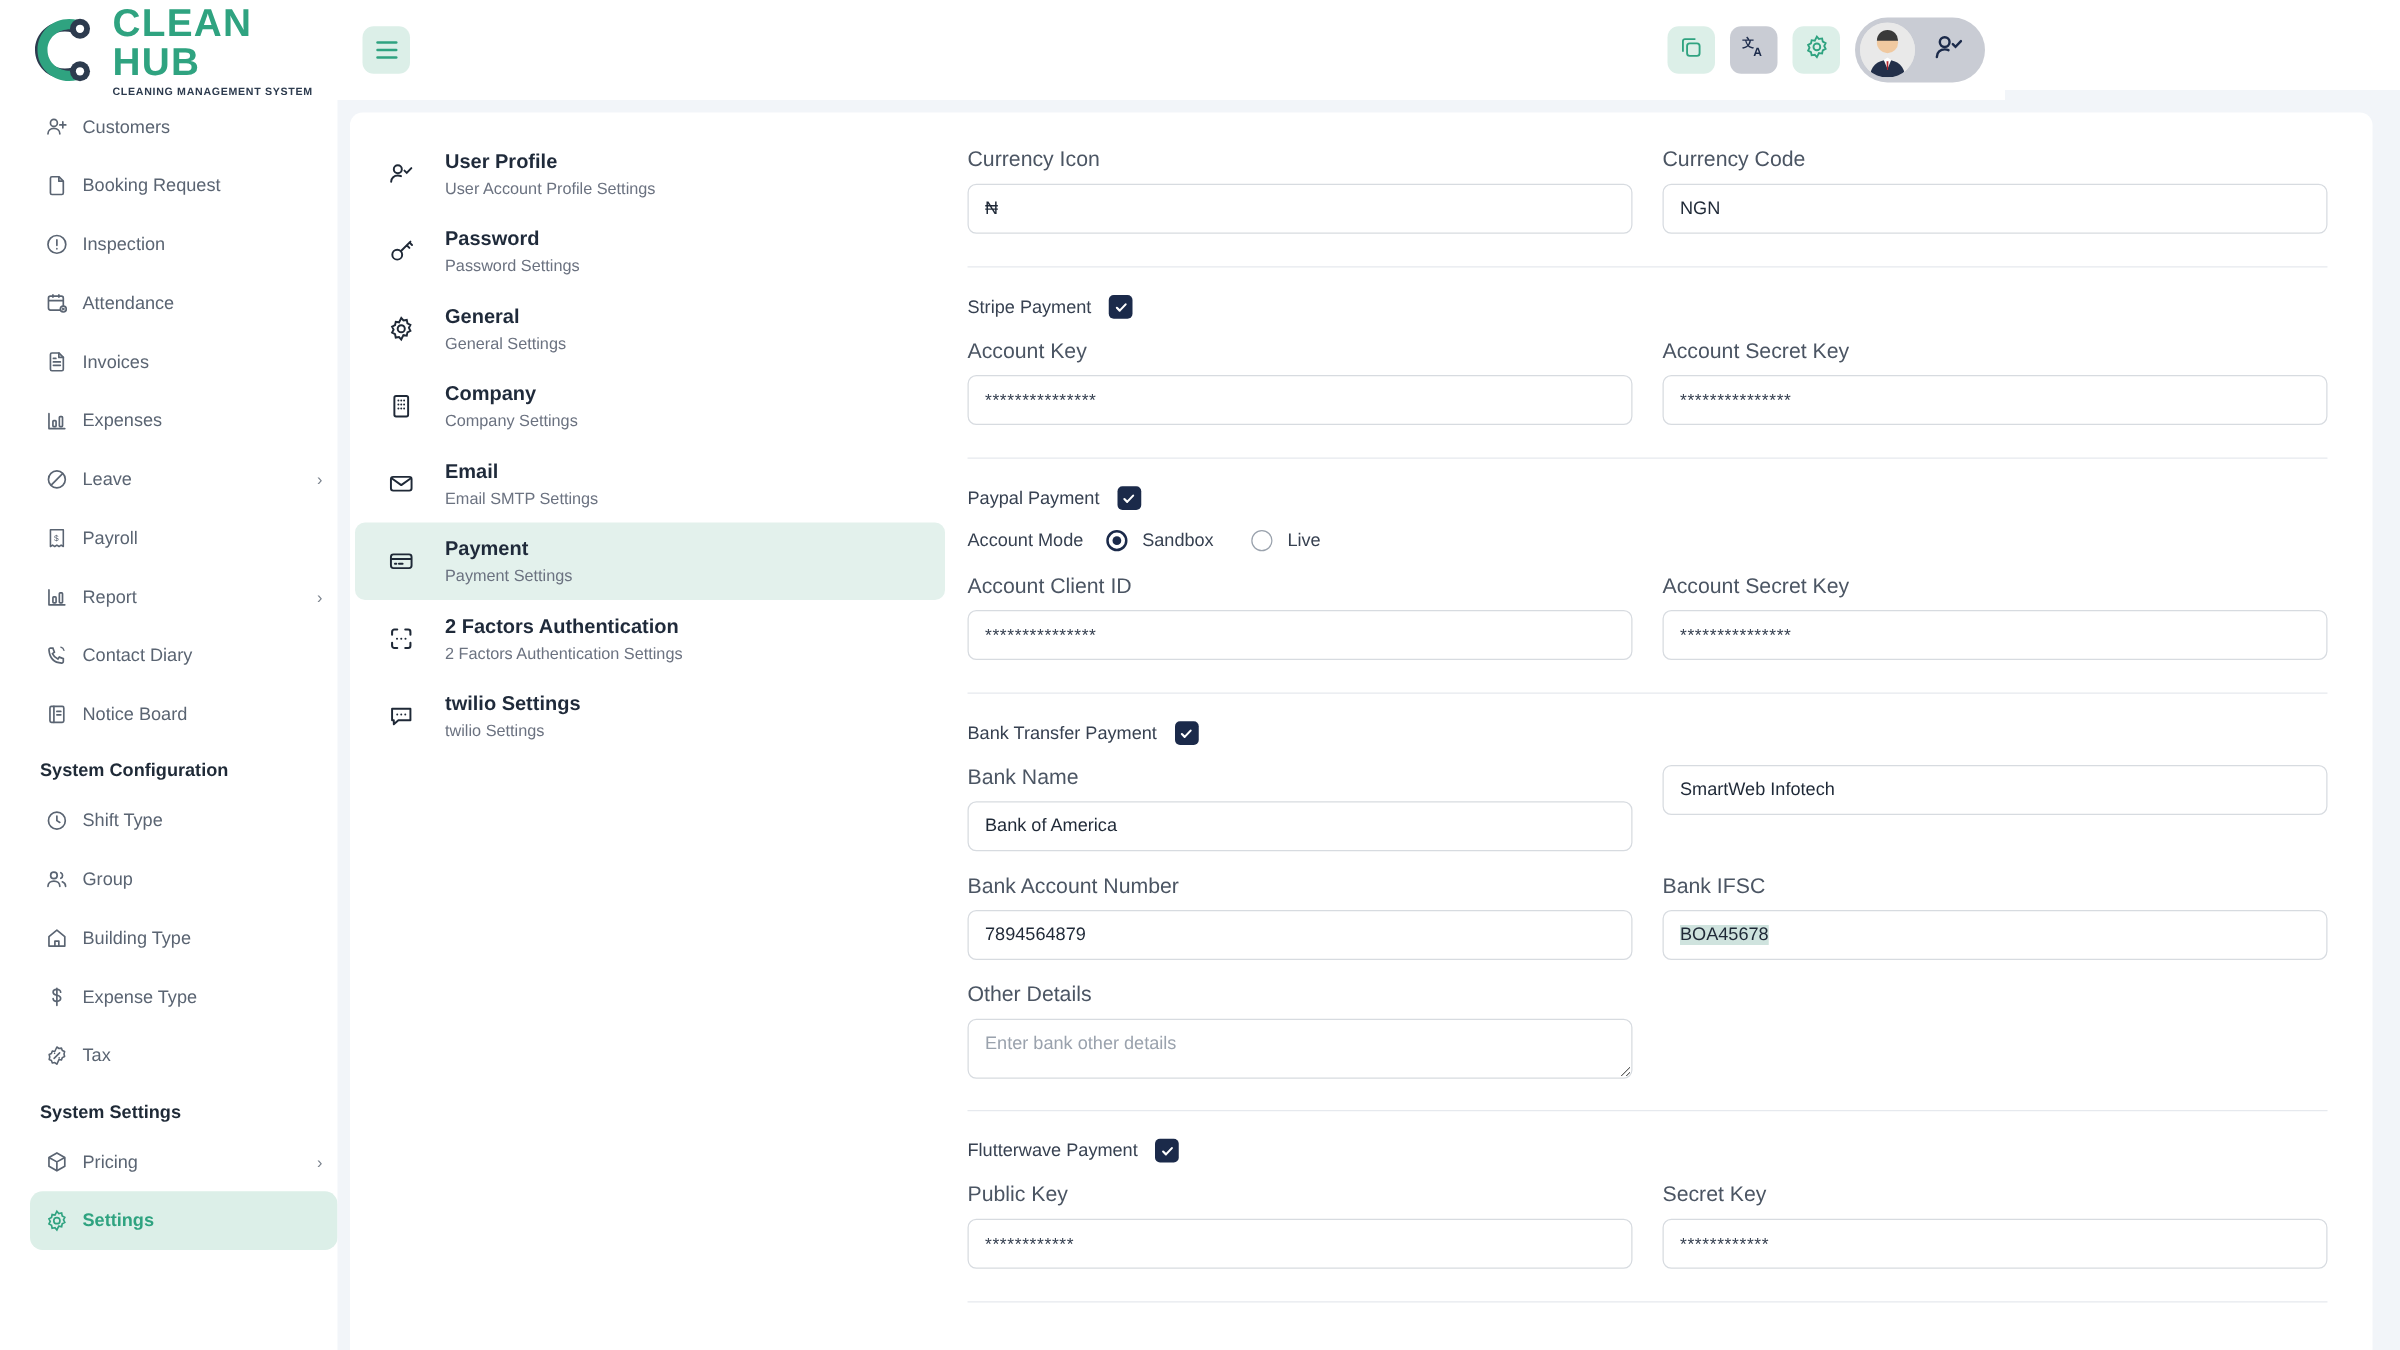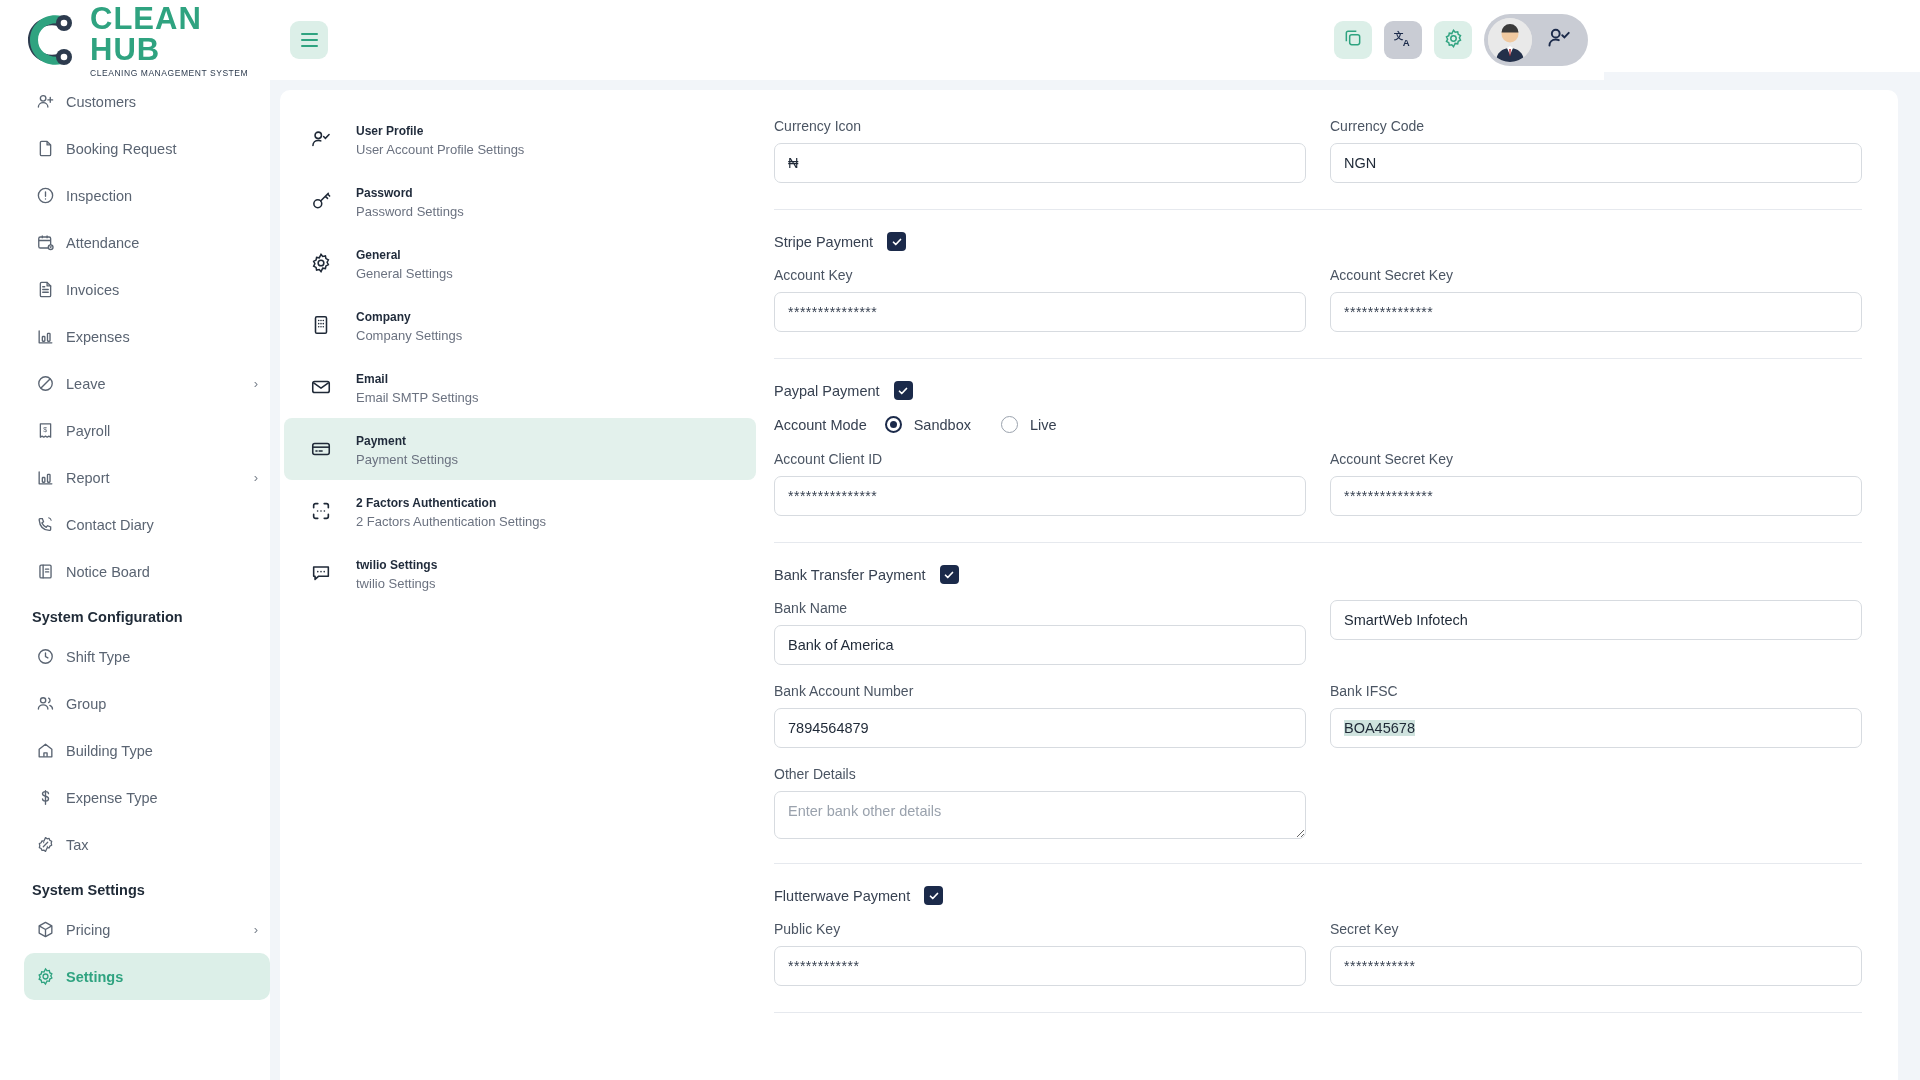--- a/index.html
+++ b/index.html
@@ -17,21 +17,21 @@
     background: #ffffff; display: flex; align-items: center;
     z-index: 20;
   }
   .logo-wrap {
     width: 270px; height: 80px; display: flex; align-items: center;
     padding-left: 24px; gap: 8px;
   }
   .logo-mark { width: 58px; height: 56px; flex: none; }
   .logo-text { display: flex; flex-direction: column; justify-content: center; }
   .logo-title { font-size: 31px; font-weight: 700; color: #2fa380; letter-spacing: 1px; line-height: 1; }
-  .logo-sub { font-size: 8.5px; font-weight: 400; color: #2d3b4e; letter-spacing: 0.55px; margin-top: 3px; }
+  .logo-sub { font-size: 8.5px; font-weight: 700; color: #2d3b4e; letter-spacing: 0.55px; margin-top: 3px; }
 
   .hamburger-btn {
     width: 38px; height: 38px; border-radius: 9px; background: #dcefe8;
     display: flex; flex-direction: column; align-items: center; justify-content: center;
     gap: 4px; margin-left: 20px; cursor: pointer; border: none;
   }
   .hamburger-btn i { display: block; width: 17px; height: 2px; background: #2fa380; border-radius: 2px; }
 
   .topbar-right {
     margin-left: auto; display: flex; align-items: center; gap: 12px; padding-right: 16px;
@@ -83,30 +83,30 @@
 
   
   .settings-menu { width: 480px; flex: none; padding-top: 18px; }
   .sm-item {
     display: flex; align-items: center; gap: 22px;
     padding: 10px 20px 10px 24px; margin: 0 4px; border-radius: 8px; cursor: pointer;
     min-height: 62px;
   }
   .sm-item.active { background: #e3f1ec; }
   .sm-ic { width: 26px; flex: none; display: flex; align-items: center; justify-content: center; color: #1f2937; }
-  .sm-title { font-size: 12px; font-weight: 700; color: #1f2a3a; line-height: 1.3; margin-top: 48px; }
+  .sm-title { font-size: 16px; font-weight: 700; color: #1f2a3a; line-height: 1.3; margin-top: 48px; }
   .sm-sub { font-size: 13px; color: #6b7280; margin-top: 2px; }
 
   
   .form-panel { flex: 1; padding: 28px 36px 0 14px; overflow: hidden; }
   .fp-inner { }
   .row { display: flex; gap: 24px; }
   .col { flex: 1; min-width: 0; }
   .field-label {
-    font-size: 14px; color: #4b5563; margin-bottom: 9px; display: block;
+    font-size: 17px; color: #4b5563; margin-bottom: 9px; display: block;
   }
   .inp {
     width: 100%; height: 40px; border: 1px solid #d7dbe0; border-radius: 7px;
     padding: 0 13px; font-size: 14.5px; color: #1f2937; background: #fff;
     font-family: "Liberation Sans", sans-serif;
   }
   .inp::placeholder { color: #9aa2ad; }
   .inp.mask { letter-spacing: 0.5px; font-size: 14px; color: #374151; }
   textarea.inp {
     height: 48px; padding-top: 10px; resize: vertical; line-height: 1.3;

